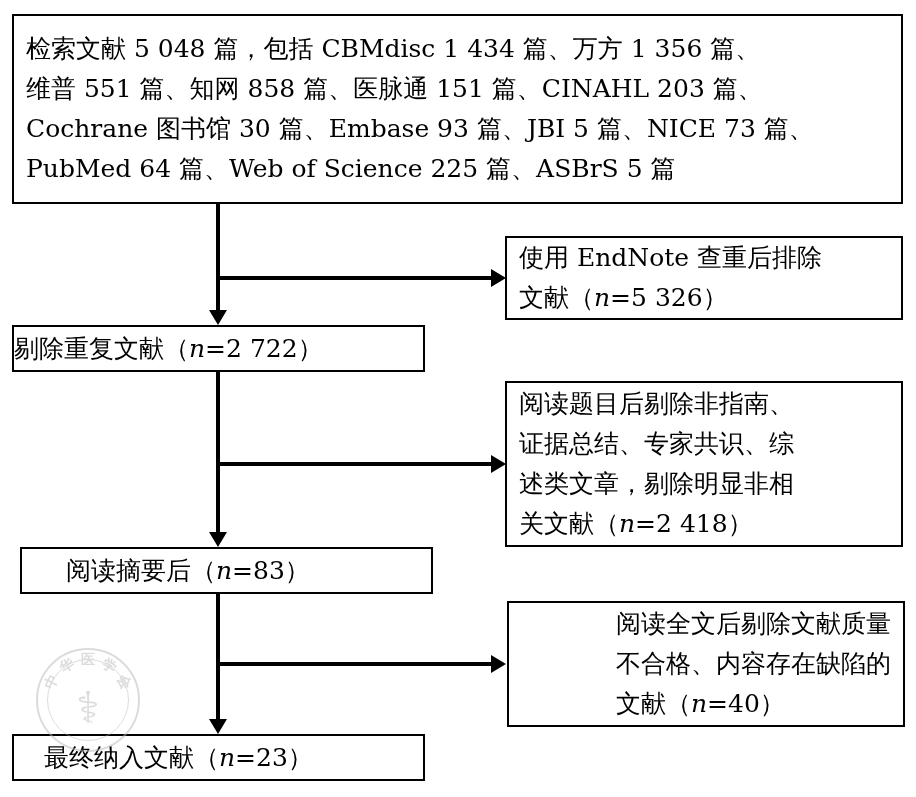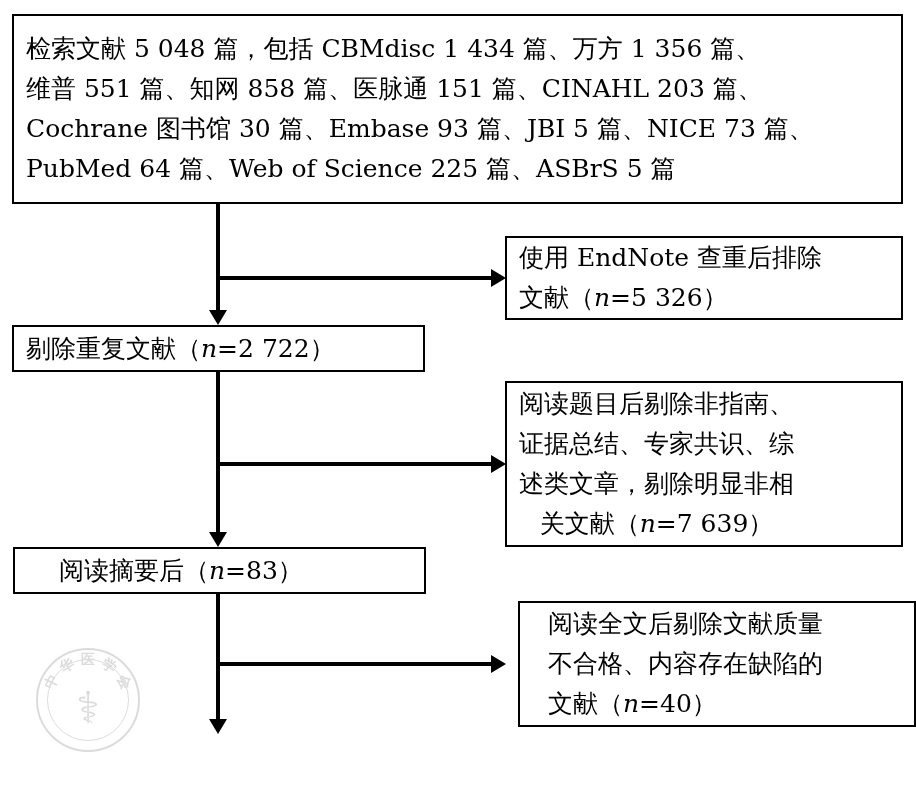--- a/index.html
+++ b/index.html
@@ -80,53 +80,56 @@
   <div class="arrow-down" style="left:209px; top:310px;"></div>
 
   <div class="hline" style="left:216px; top:276px; width:275px; height:4px;"></div>
   <div class="arrow-right" style="left:491px; top:269px;"></div>
 
   <div class="box" style="left:505px; top:236px; width:398px; height:84px; padding:16px 12px;">
     <div class="box-text"><span>使用 EndNote 查重后排除
 文献（</span><span class="seg-italic">n</span><span>=5 326）</span></div>
   </div>
 
-  <div class="box" style="left:12px; top:325px; width:413px; height:47px; padding-left:12px;">
+  <div class="box" style="left:12px; top:325px; width:413px; height:47px; ">
     <div class="box-text"><span>剔除重复文献（</span><span class="seg-italic">n</span><span>=2 722）</span></div>
   </div>
 
   <div class="vline" style="left:216px; top:372px; width:4px; height:160px;"></div>
   <div class="arrow-down" style="left:209px; top:532px;"></div>
 
   <div class="hline" style="left:216px; top:462px; width:275px; height:4px;"></div>
   <div class="arrow-right" style="left:491px; top:455px;"></div>
 
-  <div class="box" style="left:505px; top:381px; width:398px; height:166px; padding:0 12px;text-align:center;">
+  <div class="box" style="left:505px; top:381px; width:398px; height:166px; padding:0 12px;">
     <div class="box-text"><span>阅读题目后剔除非指南、
 证据总结、专家共识、综
 述类文章，剔除明显非相
-关文献（</span><span class="seg-italic">n</span><span>=7 639）</span></div>
+关文献（</span><span class="seg-italic">n</span><span>=2 418）</span></div>
   </div>
 
-  <div class="box" style="left:13px; top:547px; width:413px; height:47px; padding-left:44px;">
+  <div class="box" style="left:20px; top:547px; width:413px; height:47px; padding-left:44px;">
     <div class="box-text"><span>阅读摘要后（</span><span class="seg-italic">n</span><span>=83）</span></div>
   </div>
 
   <div class="vline" style="left:216px; top:594px; width:4px; height:125px;"></div>
   <div class="arrow-down" style="left:209px; top:719px;"></div>
 
   <div class="hline" style="left:216px; top:662px; width:275px; height:4px;"></div>
   <div class="arrow-right" style="left:491px; top:655px;"></div>
 
-  <div class="box" style="left:518px; top:601px; width:398px; height:126px; padding:0 28px;">
+  <div class="box" style="left:507px; top:601px; width:398px; height:126px; padding:0 12px;justify-content:flex-end;">
     <div class="box-text"><span>阅读全文后剔除文献质量
 不合格、内容存在缺陷的
 文献（</span><span class="seg-italic">n</span><span>=40）</span></div>
   </div>
 
+  <div class="box" style="left:12px; top:734px; width:413px; height:47px; padding-left:30px;">
+    <div class="box-text"><span>最终纳入文献（</span><span class="seg-italic">n</span><span>=23）</span></div>
+  </div>
 
   <div class="watermark">
     <div class="wm-outer"></div>
     <div class="wm-inner"></div>
     <span class="wm-char" style="left:16px; top:34px; transform:translate(-50%,-50%) rotate(-64deg);">中</span>
     <span class="wm-char" style="left:31px; top:18px; transform:translate(-50%,-50%) rotate(-32deg);">华</span>
     <span class="wm-char" style="left:52px; top:12px; transform:translate(-50%,-50%);">医</span>
     <span class="wm-char" style="left:73px; top:18px; transform:translate(-50%,-50%) rotate(32deg);">学</span>
     <span class="wm-char" style="left:88px; top:34px; transform:translate(-50%,-50%) rotate(64deg);">会</span>
     <span class="wm-symbol">⚕</span>

